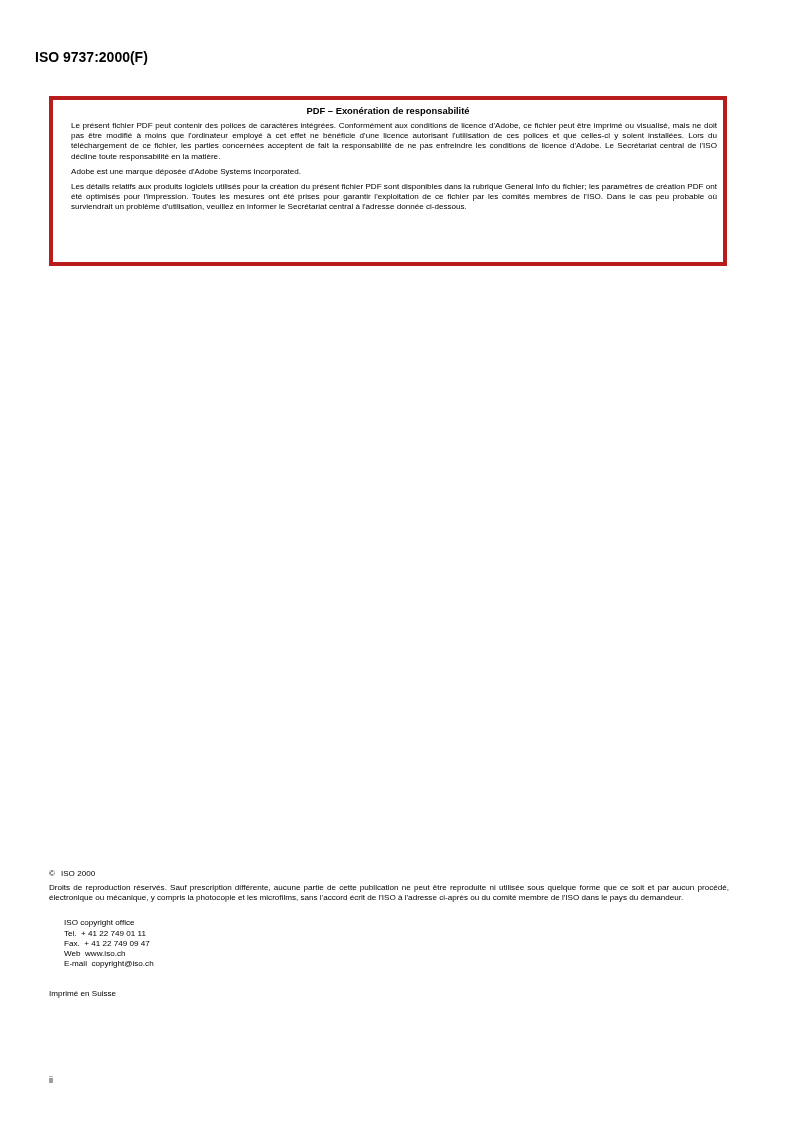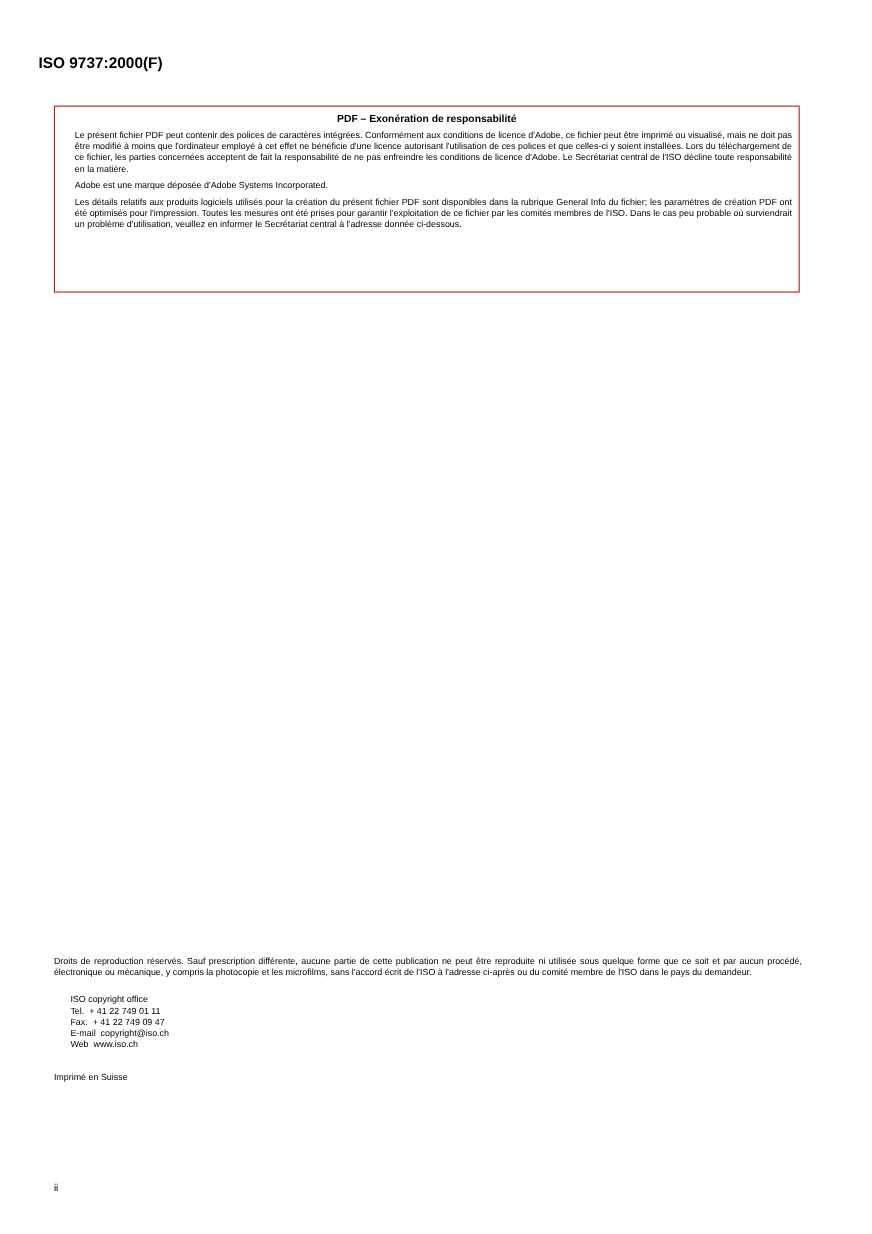--- a/index.html
+++ b/index.html
@@ -1,20 +1,20 @@
 <!DOCTYPE html>
 <html><head>
 <meta charset="utf-8">
 <style>
   html, body { margin: 0; padding: 0; background: #ffffff; }
   body { width: 793px; height: 1122px; position: relative; overflow: hidden;
          font-family: "Liberation Sans", sans-serif; color: #000; }
   .doc-header { position: absolute; left: 35px; top: 49px; font-size: 14px; font-weight: bold; }
   .disclaimer-box { position: absolute; left: 49px; top: 96px; width: 678px; height: 170px;
-         border: 1px solid #b91c1c; box-sizing: border-box; padding: 4px 6px 0 6px; }
+         border: 4px solid #b91c1c; box-sizing: border-box; padding: 4px 6px 0 6px; }
   .disclaimer-title { text-align: center; font-size: 9.4px; font-weight: bold; margin: 1px 0 5px 0; }
   .disclaimer-box p { font-size: 8.1px; line-height: 10.2px; margin: 0 0 5px 12px; text-align: justify; }
   .copyright-block { position: absolute; left: 49px; top: 869px; width: 680px; }
   .copyright-line { font-size: 8.1px; margin: 0 0 5px 0; }
   .copyright-line .sym { margin-right: 6px; }
   .rights-para { font-size: 8.1px; line-height: 10.2px; text-align: justify; margin: 0 0 15px 0; }
   .address { padding-left: 15px; font-size: 8.1px; line-height: 10.2px; }
   .address div { white-space: pre; }
   .printed { font-size: 8.1px; margin-top: 20px; }
   .page-number { position: absolute; left: 49px; top: 1075px; font-size: 9px; }
@@ -25,24 +25,27 @@
 <div class="doc-header">ISO 9737:2000(F)</div>
 
 <div class="disclaimer-box">
   <div class="disclaimer-title">PDF – Exonération de responsabilité</div>
   <p>Le présent fichier PDF peut contenir des polices de caractères intégrées. Conformément aux conditions de licence d'Adobe, ce fichier peut être imprimé ou visualisé, mais ne doit pas être modifié à moins que l'ordinateur employé à cet effet ne bénéficie d'une licence autorisant l'utilisation de ces polices et que celles-ci y soient installées. Lors du téléchargement de ce fichier, les parties concernées acceptent de fait la responsabilité de ne pas enfreindre les conditions de licence d'Adobe. Le Secrétariat central de l'ISO décline toute responsabilité en la matière.</p>
   <p>Adobe est une marque déposée d'Adobe Systems Incorporated.</p>
   <p>Les détails relatifs aux produits logiciels utilisés pour la création du présent fichier PDF sont disponibles dans la rubrique General Info du fichier; les paramètres de création PDF ont été optimisés pour l'impression. Toutes les mesures ont été prises pour garantir l'exploitation de ce fichier par les comités membres de l'ISO. Dans le cas peu probable où surviendrait un problème d'utilisation, veuillez en informer le Secrétariat central à l'adresse donnée ci-dessous.</p>
 </div>
 
 <div class="copyright-block">
+  <div class="copyright-line">
+    <span class="sym">©</span><span>ISO 2000</span>
+  </div>
   <p class="rights-para">Droits de reproduction réservés. Sauf prescription différente, aucune partie de cette publication ne peut être reproduite ni utilisée sous quelque forme que ce soit et par aucun procédé, électronique ou mécanique, y compris la photocopie et les microfilms, sans l'accord écrit de l'ISO à l'adresse ci-après ou du comité membre de l'ISO dans le pays du demandeur.</p>
   <div class="address">
     <div>ISO copyright office</div>
     <div>Tel.  + 41 22 749 01 11</div>
     <div>Fax.  + 41 22 749 09 47</div>
+    <div>Web  www.iso.ch</div>
     <div>E-mail  copyright@iso.ch</div>
-    <div>Web  www.iso.ch</div>
   </div>
   <div class="printed">Imprimé en Suisse</div>
 </div>
 
 <div class="page-number">ii</div>
 
 </body></html>

